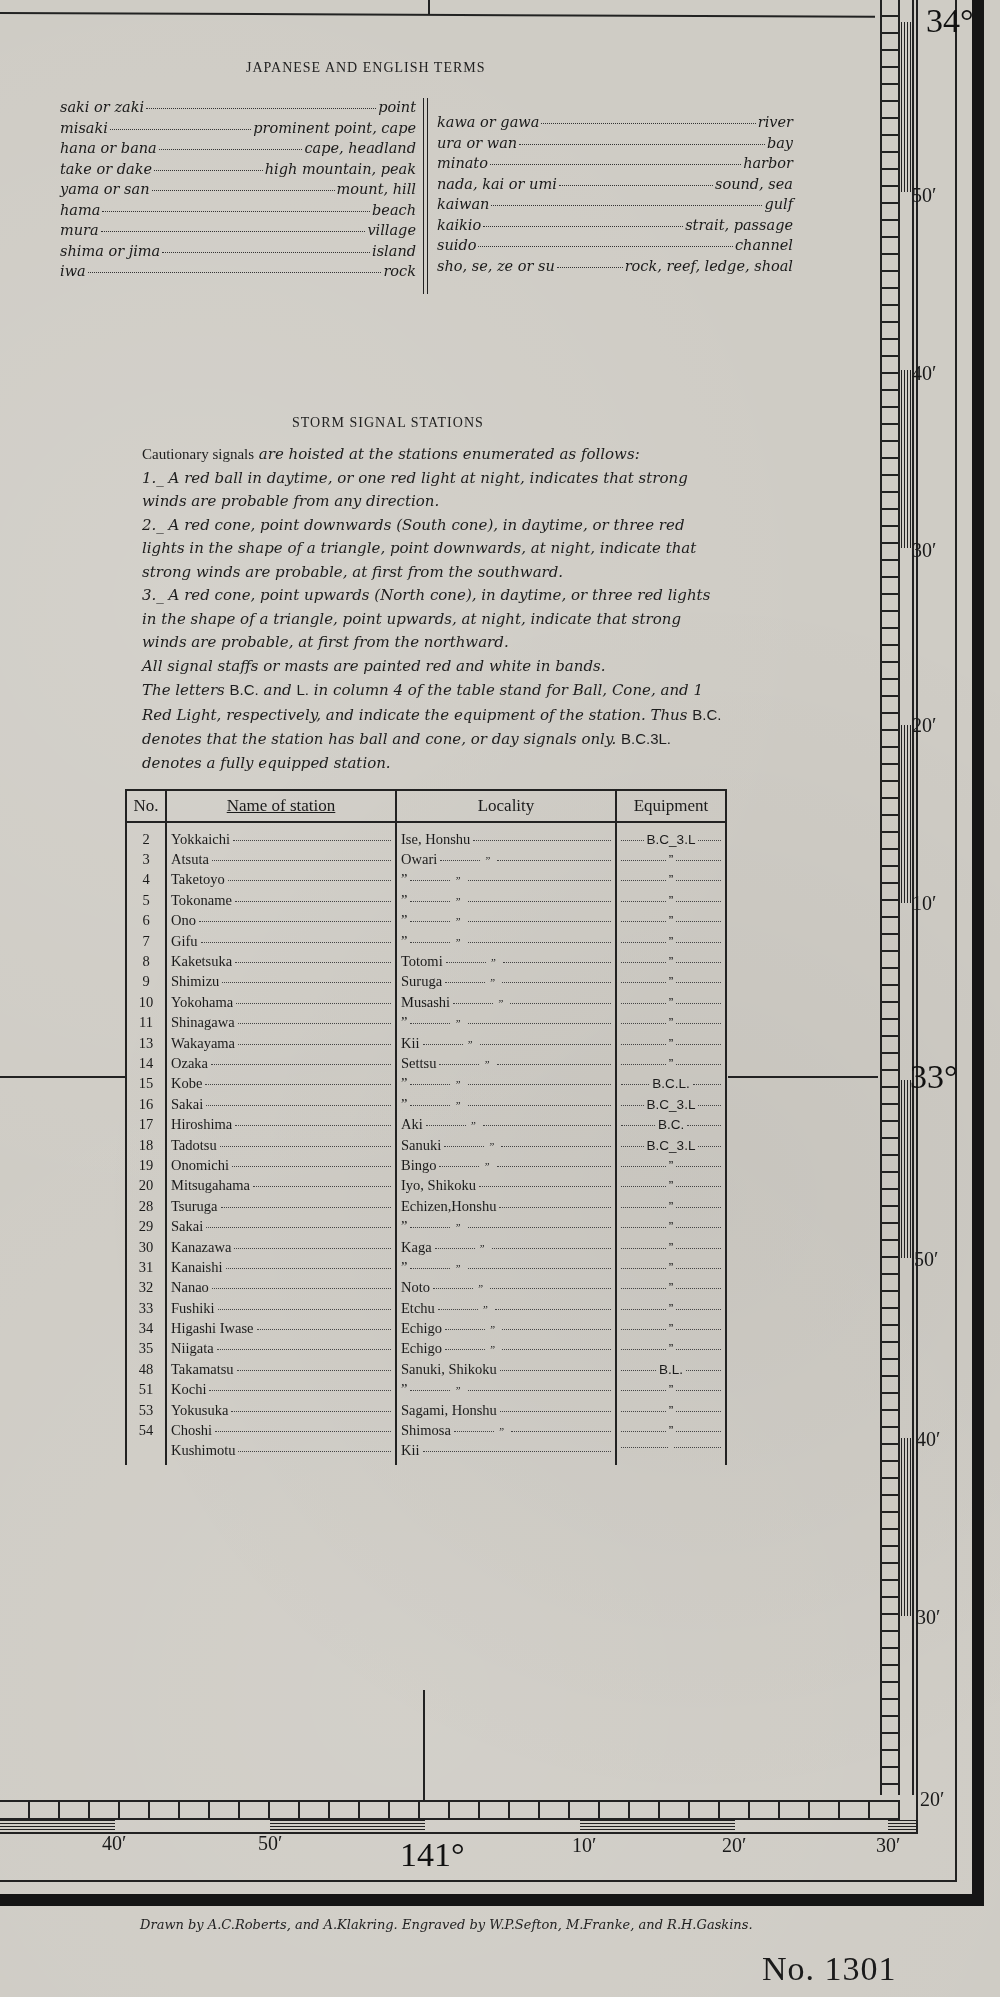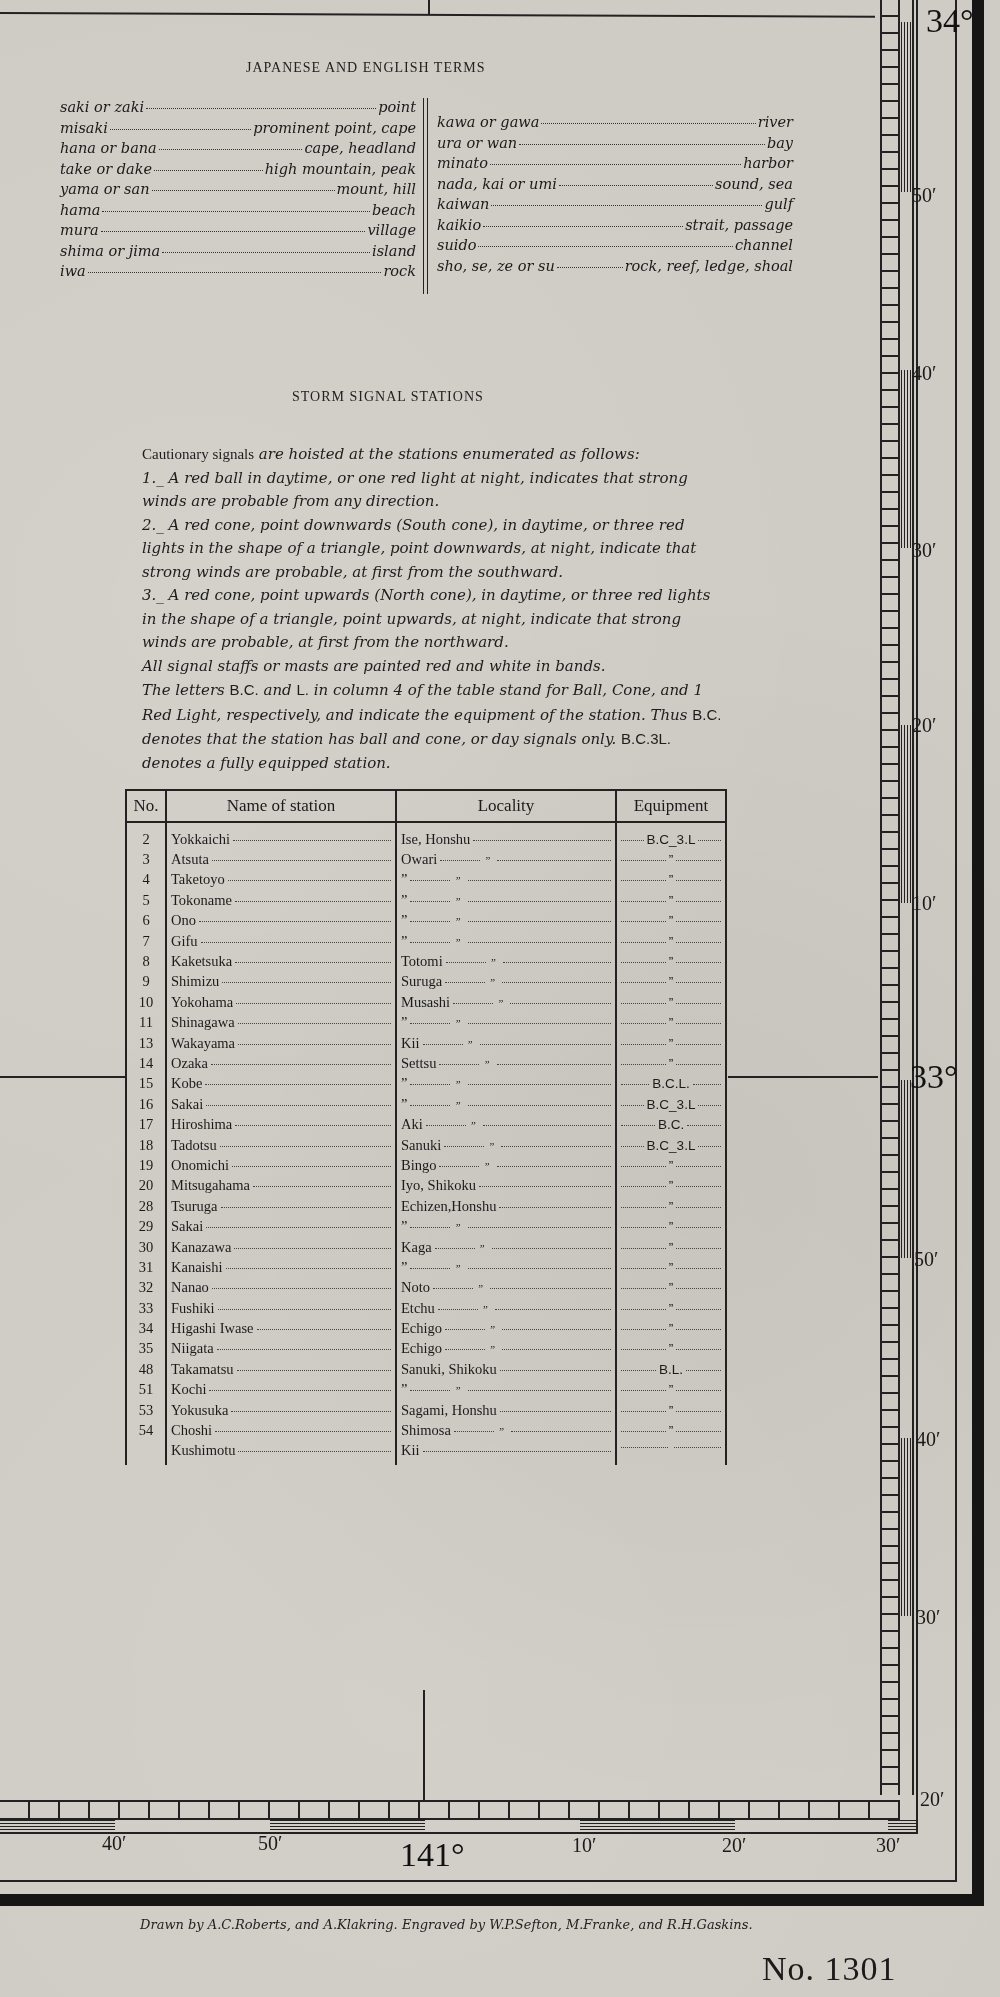--- a/index.html
+++ b/index.html
@@ -207,36 +207,36 @@
       <span class="dots"></span>
       <span class="en">channel</span>
     </div>
   <div class="term-row">
       <span class="jp">sho, se, ze or su</span>
       <span class="dots"></span>
       <span class="en">rock, reef, ledge, shoal</span>
     </div>
 </div>
 
-<div class="section-title" style="left:292px; top:389px;">STORM SIGNAL STATIONS</div>
+<div class="section-title" style="left:292px; top:415px;">STORM SIGNAL STATIONS</div>
 
 <div class="para" style="left:128px; top:443px; width:600px;">
   <p class="indent"><span class="up">Cautionary signals</span><span> are hoisted at the stations  enumerated as follows:</span></p>
   <p class="indent">1._ A red ball in daytime, or one red light at night, indicates that strong winds are probable from any direction.</p>
   <p class="indent">2._ A red cone, point downwards (South cone), in daytime, or three red lights in the shape of a triangle, point downwards, at night, indicate that strong winds are probable, at first from the southward.</p>
   <p class="indent">3._ A red cone, point upwards (North cone), in daytime, or three red lights in the shape of a triangle, point upwards, at night, indicate that strong winds are probable, at first from the northward.</p>
   <p class="indent">All signal staffs or masts are painted red and white in bands.</p>
   <p class="indent"><span>The letters </span><span class="sans">B.C.</span><span> and </span><span class="sans">L.</span><span> in column 4 of the table stand for Ball, Cone, and 1 Red Light, respectively, and indicate the equipment of the station. Thus </span><span class="sans">B.C.</span><span> denotes that the station has ball and cone, or day signals only. </span><span class="sans">B.C.3L.</span><span> denotes a fully equipped station.</span></p>
 </div>
 
 <table class="stations" style="left:125px; top:789px; width:602px;">
   <thead>
     <tr>
       <th style="width:30px;">No.</th>
-      <th style="width:220px;">Name of station</th>
+      <th style="width:220px;text-decoration:underline;">Name of station</th>
       <th style="width:210px;">Locality</th>
       <th>Equipment</th>
     </tr>
   </thead>
   <tbody id="station-rows">
       <tr class="first">
         <td class="no">2</td>
         <td>
           <div class="cell">
             <span>Yokkaichi</span>

